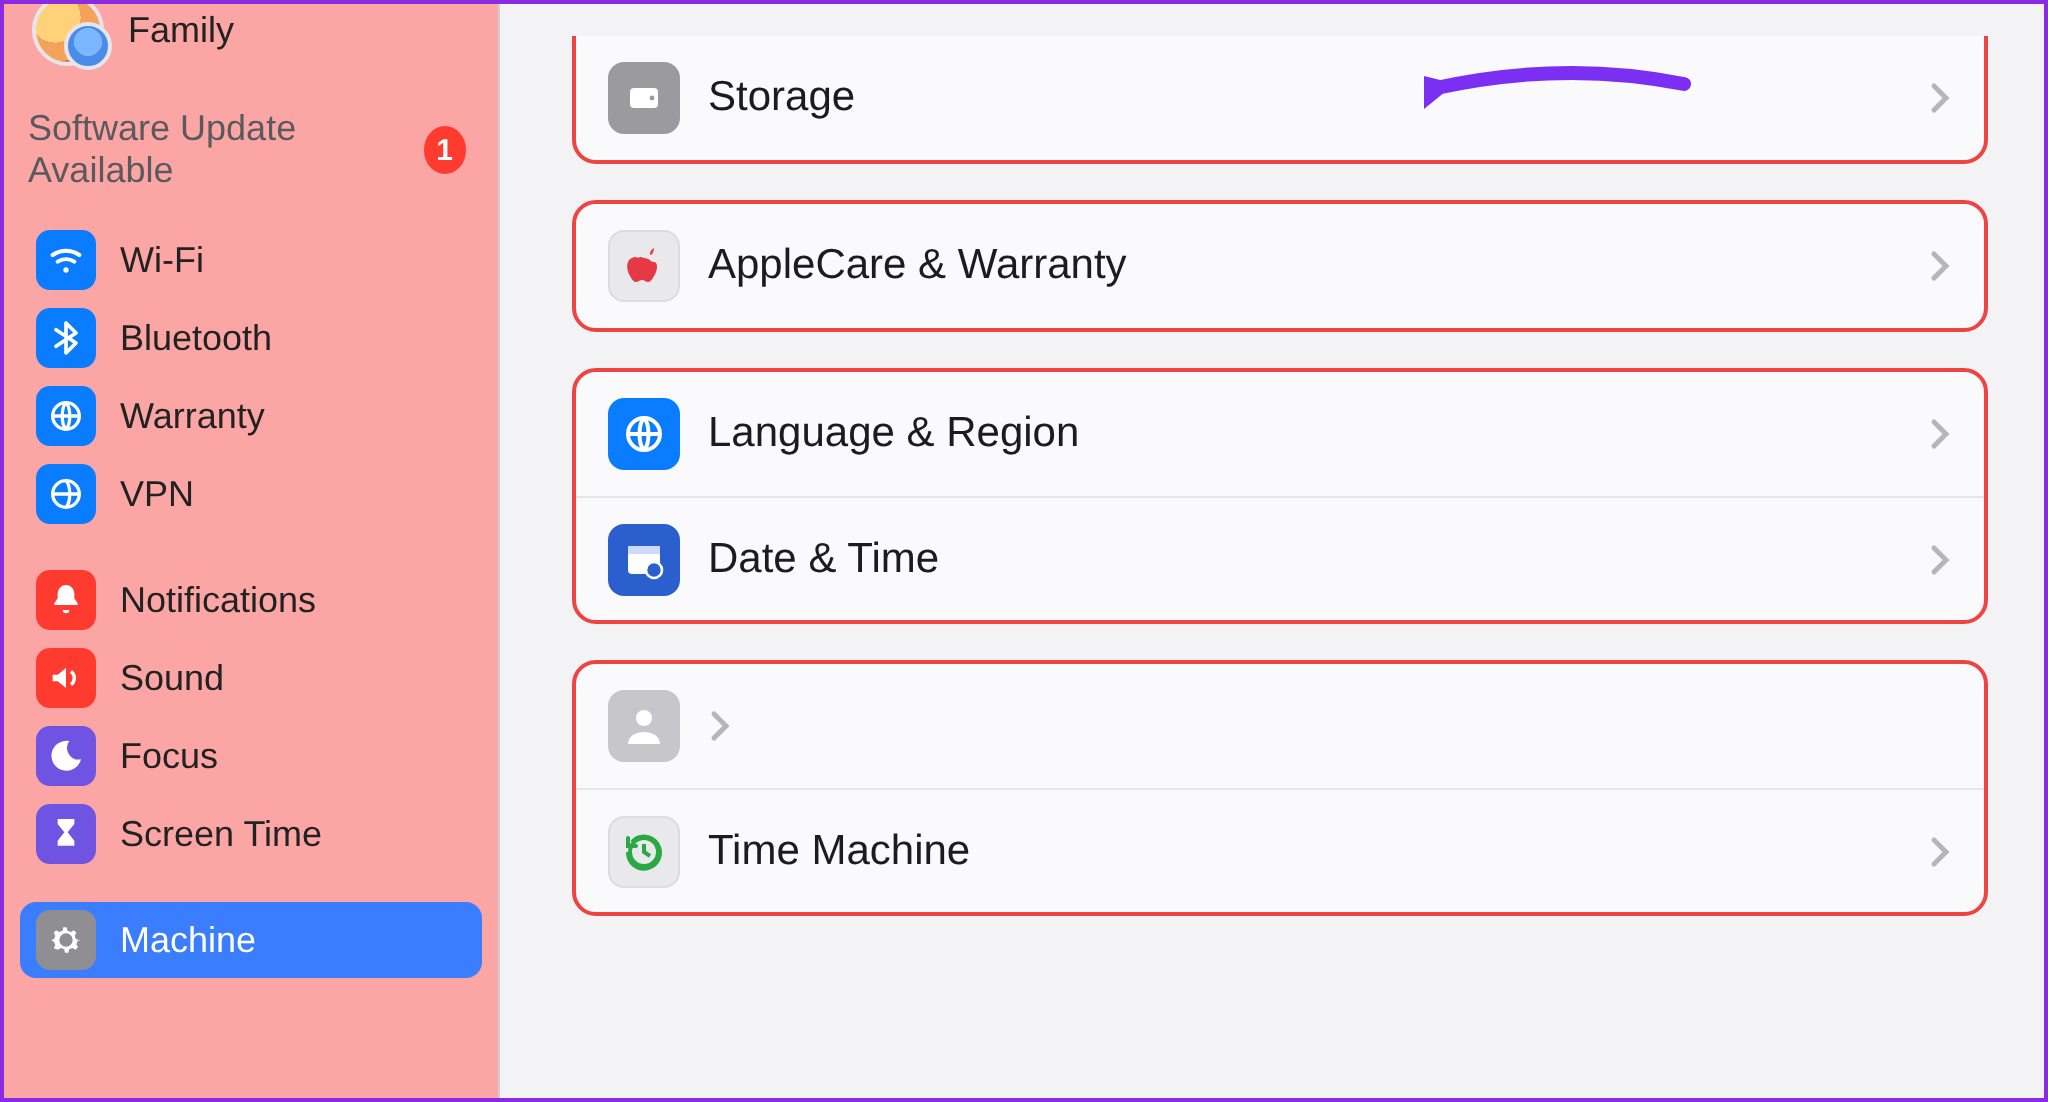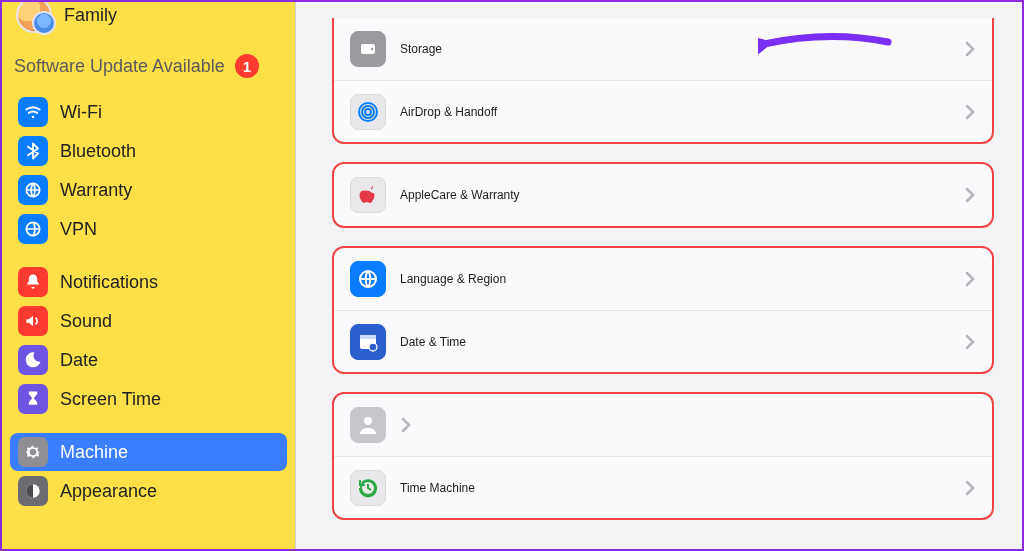--- a/index.html
+++ b/index.html
@@ -15,23 +15,23 @@
   }
   .window {
     width: 1024px;
     height: 551px;
     border: 2px solid #8a2be2;
     display: flex;
     background: #f3f3f5;
   }
   
   .sidebar {
-    width: 294px;
+    width: 248px;
     height: 100%;
-    background: #fde047;
+    background: #fca5a5;
     border-right: 1px solid #cfcfd2;
     padding: 0 8px 0 8px;
     overflow: hidden;
   }
   .sb-row {
     display: flex;
     align-items: center;
     height: 38px;
     padding: 0 8px;
     border-radius: 8px;
@@ -126,21 +126,21 @@
   .it-icon {
     width: 36px; height: 36px;
     border-radius: 8px;
     display:flex;align-items:center;justify-content:center;
     flex-shrink:0;
     background:#f0f0f3;
     border:1px solid #e5e5e8;
   }
   .it-icon svg { width:24px; height:24px; display:block; }
   .it-label {
-    font-size: 12px;
+    font-size: 21px;
     color: #1c1c1e;
     flex: 1;
   }
   .chev {
     color:#b5b5ba;
     flex-shrink:0;
   }
   .chev svg{width:12px;height:18px;display:block;}
 
   
@@ -238,21 +238,21 @@
       </span>
       <span class="sb-label">Sound</span>
     </div>
 
     <div class="sb-row">
       <span class="sb-icon bg-purple">
         <svg viewBox="0 0 24 24" fill="#fff">
           <path d="M14 3a9 9 0 1 0 7 11 7 7 0 0 1-7-11z"></path>
         </svg>
       </span>
-      <span class="sb-label">Date</span>
+      <span class="sb-label">Focus</span>
     </div>
 
     <div class="sb-row">
       <span class="sb-icon bg-purple">
         <svg viewBox="0 0 24 24" fill="#fff">
           <path d="M7 3h10v3l-4 5 4 5v3H7v-3l4-5-4-5V3z"></path>
         </svg>
       </span>
       <span class="sb-label">Screen Time</span>
     </div>
@@ -261,29 +261,20 @@
 
     <div class="sb-row selected">
       <span class="sb-icon bg-grey">
         <svg viewBox="0 0 24 24" fill="#fff">
           <path d="M12 8a4 4 0 1 0 0 8 4 4 0 0 0 0-8zm9 4-2 .5-.8 2 1 1.8-1.5 1.5-1.8-1-2 .8-.5 2h-2l-.5-2-2-.8-1.8 1L4.6 17l1-1.8-.8-2L3 12l1.8-.5.8-2-1-1.8L6.1 6.2l1.8 1 2-.8.5-2h2l.5 2 2 .8 1.8-1 1.5 1.5-1 1.8.8 2 2 .5z"></path>
         </svg>
       </span>
       <span class="sb-label">Machine</span>
     </div>
 
-    <div class="sb-row">
-      <span class="sb-icon bg-dkgrey">
-        <svg viewBox="0 0 24 24" fill="#fff">
-          <circle cx="12" cy="12" r="8"></circle>
-            <path d="M12 4a8 8 0 0 0 0 16z" fill="#4a4a4e"></path>
-        </svg>
-      </span>
-      <span class="sb-label">Appearance</span>
-    </div>
 
   </aside>
 
   <main class="main">
 
     <div class="arrow-callout">
       <svg width="140" height="40" viewBox="0 0 140 40">
         <defs>
           <marker id="arrhead" viewBox="0 0 10 10" refX="2" refY="5" markerWidth="7" markerHeight="7" orient="auto">
             <path d="M10 0 L0 5 L10 10 z" fill="#7a2ff2"></path>
@@ -301,35 +292,20 @@
               <circle cx="16" cy="12" r="1.2" fill="#9b9b9f"></circle>
             </svg>
         </span>
         <span class="it-label">Storage</span>
         <span class="chev">
             <svg viewBox="0 0 12 18" fill="none" stroke="currentColor" stroke-width="2.5" stroke-linecap="round">
               <path d="M3 3l6 6-6 6"></path>
             </svg>
           </span>
       </div>
-      <div class="item">
-        <span class="it-icon it-bg-bgrey">
-          <svg viewBox="0 0 24 24" fill="none" stroke="#0a7cff" stroke-width="2">
-              <circle cx="12" cy="12" r="3"></circle>
-              <circle cx="12" cy="12" r="6"></circle>
-              <circle cx="12" cy="12" r="9"></circle>
-            </svg>
-        </span>
-        <span class="it-label">AirDrop &amp; Handoff</span>
-        <span class="chev">
-            <svg viewBox="0 0 12 18" fill="none" stroke="currentColor" stroke-width="2.5" stroke-linecap="round">
-              <path d="M3 3l6 6-6 6"></path>
-            </svg>
-          </span>
-      </div>
     </div>
 
     <div class="group">
       <div class="item">
         <span class="it-icon it-bg-bgrey">
           <svg viewBox="0 0 24 24" fill="#e63946">
               <path d="M15 6c0-2 2-3 2-3s0 2-1 3-1 0-1 0zm-3 2c3 0 3 2 5 2 2 0 2 4 0 7-1 2-2 3-3 3s-2-1-3-1-2 1-3 1-2-1-3-3c-2-3-2-8 1-9 2-1 3 0 3 0s1-1 3 0z"></path>
             </svg>
         </span>
         <span class="it-label">AppleCare &amp; Warranty</span>

